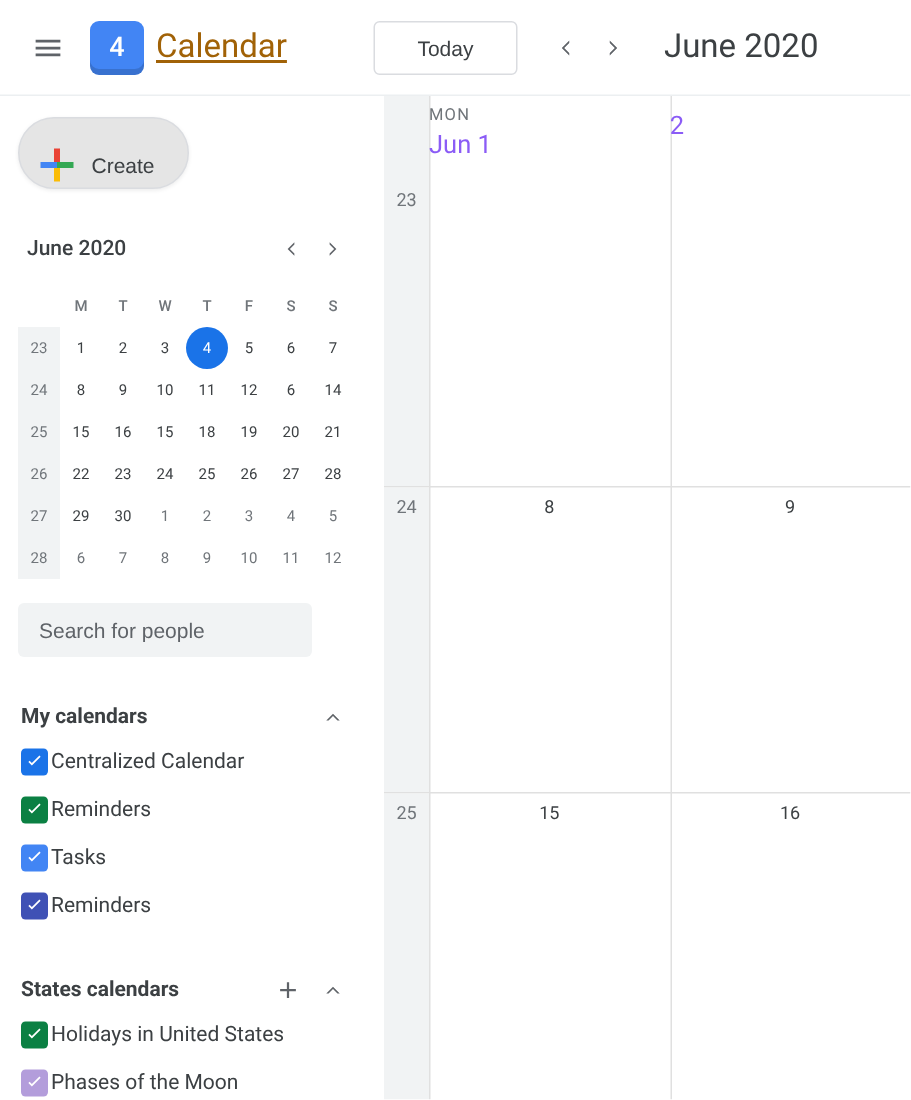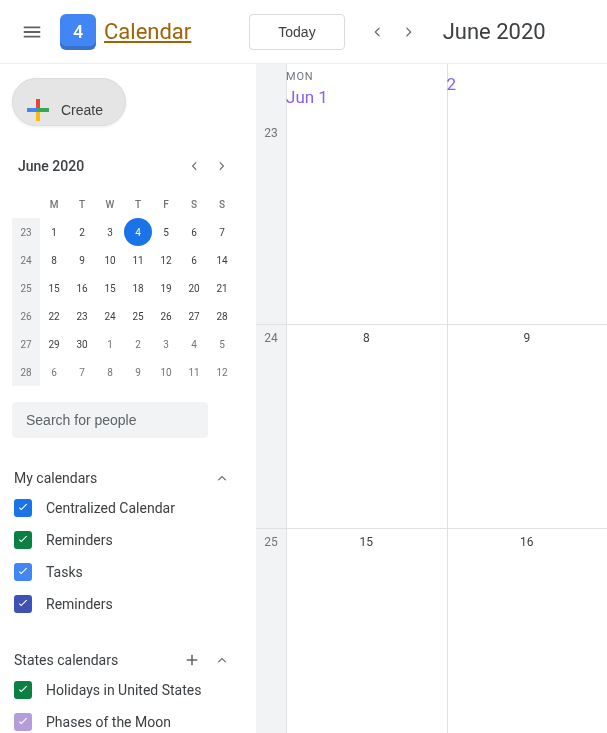--- a/index.html
+++ b/index.html
@@ -123,29 +123,30 @@
     background: #f1f3f4;
     padding: 11px 14px;
     font-size: 14px;
     color: #5f6368;
   }
   .search-box::placeholder { color: #5f6368; }
   .section-head {
     display:flex; align-items:center; justify-content:space-between;
     margin-top: 26px;
     padding-left: 2px;
+    font-weight: bold;
   }
   .section-title { font-size: 14px; color:#3c4043;}
   .section-icons { display:flex; gap:2px;}
   .section-icon {
     width:28px;height:28px;display:flex;align-items:center;justify-content:center;
     cursor:pointer;color:#5f6368;font-size:18px;
   }
   .cal-item {
-    display:flex;align-items:center;gap:14px;
+    display:flex;align-items:center;gap:2px;
     height:32px;
     font-size:14px;color:#3c4043;
     padding-left:2px;cursor:pointer;
   }
   .chk {
     width:18px;height:18px;border-radius:3px;
     display:flex;align-items:center;justify-content:center;
     color:#fff;font-size:12px;
   }
   .chk svg { width:14px;height:14px;fill:#fff;}

